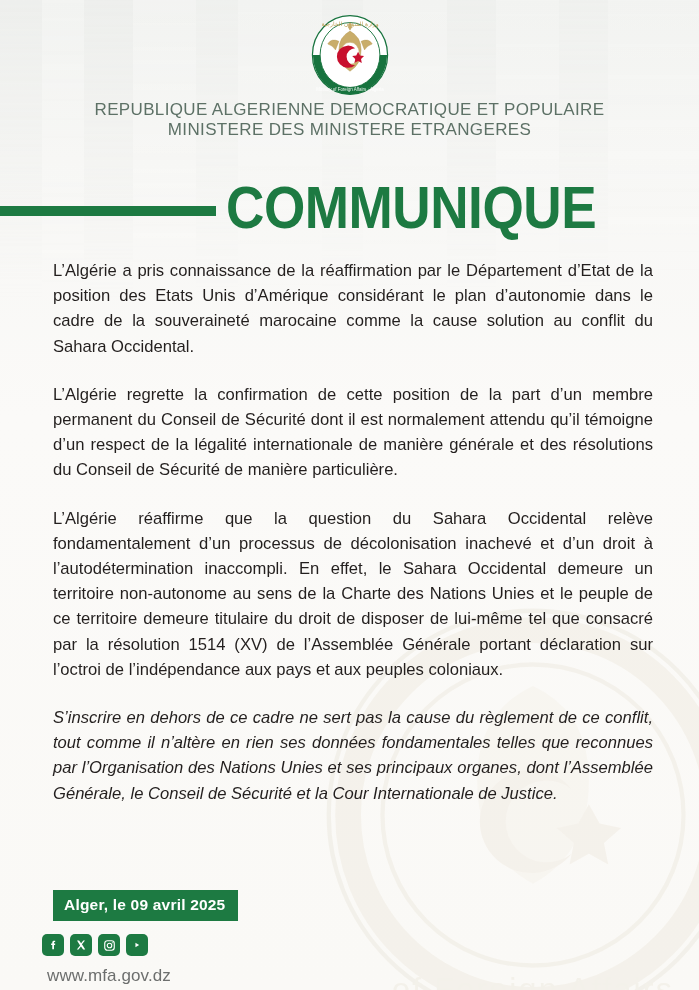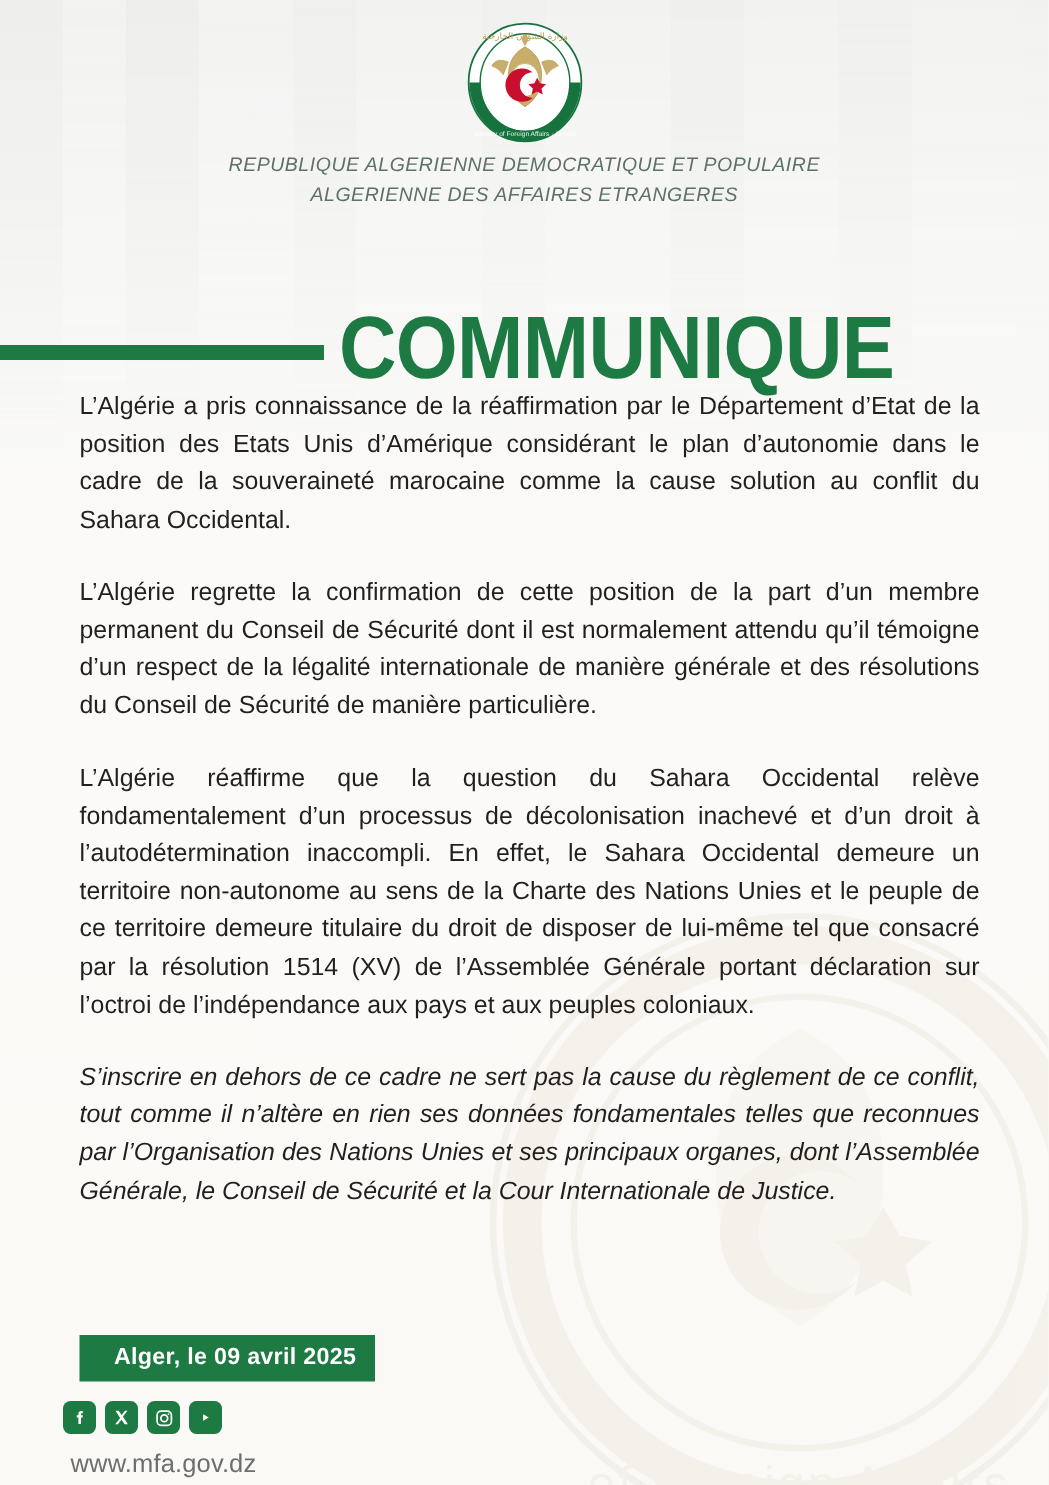--- a/index.html
+++ b/index.html
@@ -71,35 +71,33 @@
   }
 
   .org-lines {
     position: absolute;
     left: 0; right: 0;
     top: 100px;
     text-align: center;
   }
   .org-line {
     color: #5d7166;
-    font-size: 13px;
+    font-size: 17px;
     letter-spacing: .35px;
     line-height: 20px;
     white-space: nowrap;
-    font-style: italic;
   }
 
   
   .title-row {
     position: absolute;
     left: 0;
     top: 178px;
     width: 699px;
     height: 62px;
-    margin-top: 24px;
   }
   .title-rule {
     position: absolute;
     left: 0;
     top: 28px;
     width: 216px;
     height: 10px;
     background: #1d7a42;
   }
   .title-word {
@@ -135,21 +133,21 @@
 
   
   .date-badge {
     position: absolute;
     left: 53px;
     top: 890px;
     background: #1d7a42;
     color: #ffffff;
     font-size: 15.5px;
     font-weight: 700;
-    padding: 6px 13px 7px 23px;
+    padding: 6px 13px 7px 11px;
     letter-spacing: .2px;
     display: inline-block;
   }
 
   
   .social-row {
     position: absolute;
     left: 42px;
     top: 934px;
     display: flex;
@@ -213,21 +211,21 @@
       <path d="M50 19 q-4 -6 0 -9 q4 3 0 9z"></path>
     </g>
     <ellipse cx="50" cy="46" rx="11" ry="13" fill="#ffffff" stroke="#c9ad6a" stroke-width=".7"></ellipse>
 
     <path d="M56 40 a13 13 0 1 0 0 20 a10 10 0 1 1 0 -20 z" fill="#c8102e"></path>
     <path d="M59.5 44.3 l2.2 4.2 l4.7 .8 l-3.5 3.3 l.9 4.7 l-4.3 -2.3 l-4.3 2.3 l.9 -4.7 l-3.5 -3.3 l4.7 -.8z" fill="#c8102e"></path>
   </svg>
 
   <div class="org-lines">
     <div class="org-line">REPUBLIQUE ALGERIENNE DEMOCRATIQUE ET POPULAIRE</div>
-    <div class="org-line">ALGERIENNE DES AFFAIRES ETRANGERES</div>
+    <div class="org-line">MINISTERE DES MINISTERE ETRANGERES</div>
   </div>
 
   <div class="title-row">
     <div class="title-rule"></div>
     <div class="title-word">COMMUNIQUE</div>
   </div>
 
   <div class="body-copy">
     <p class="para">L’Algérie a pris connaissance de la réaffirmation par le Département d’Etat de la position des Etats Unis d’Amérique considérant le plan d’autonomie dans le cadre de la souveraineté marocaine comme la cause solution au conflit du Sahara Occidental.</p>
     <p class="para">L’Algérie regrette la confirmation de cette position de la part d’un membre permanent du Conseil de Sécurité dont il est normalement attendu qu’il témoigne d’un respect de la légalité internationale de manière générale et des résolutions du Conseil de Sécurité de manière particulière.</p>

